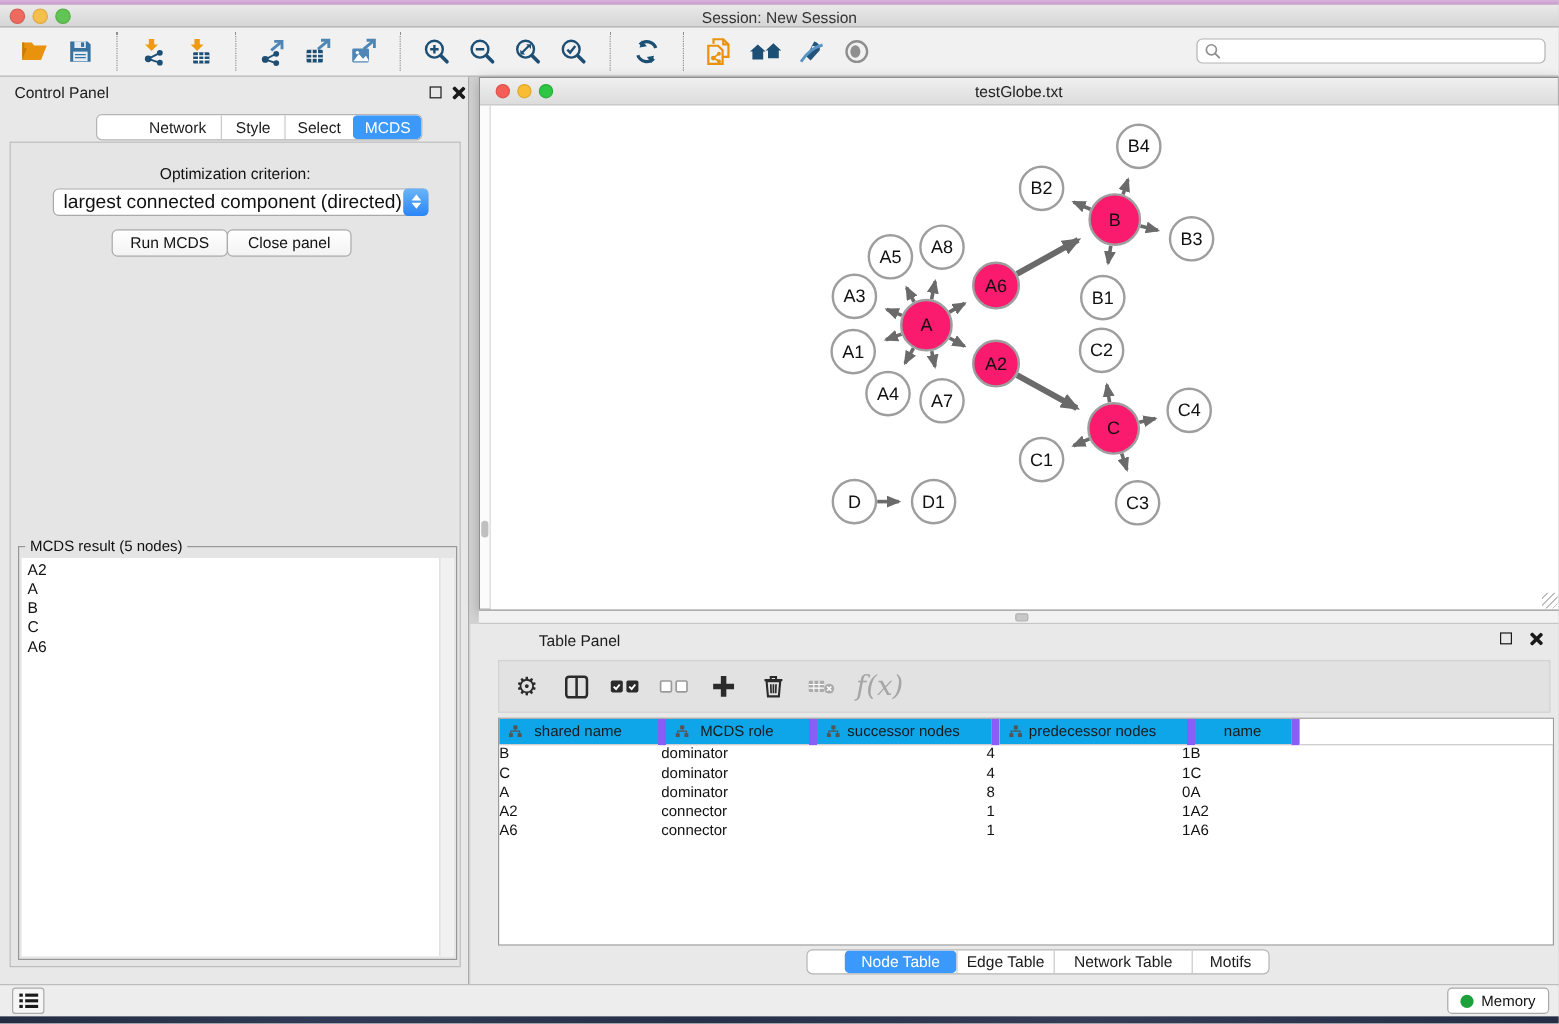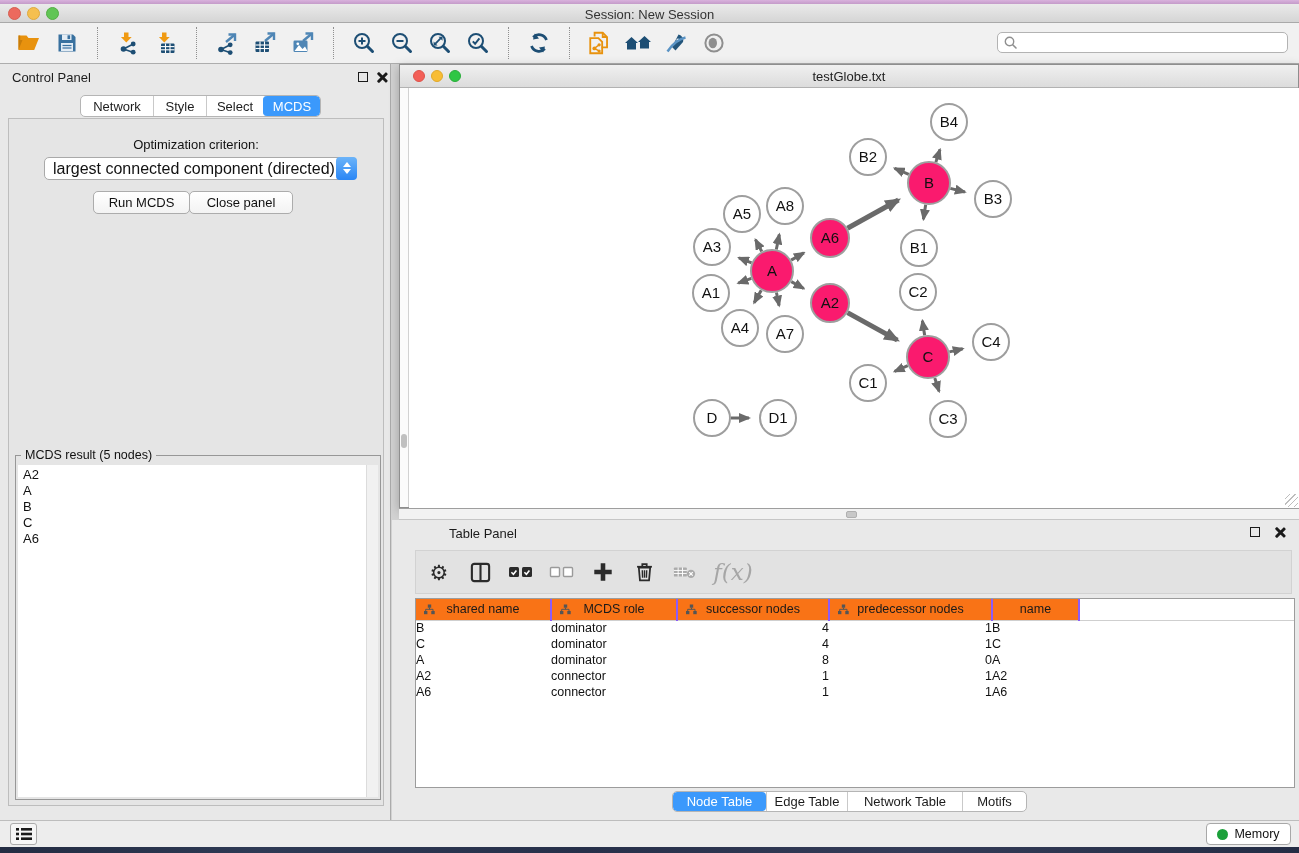--- a/index.html
+++ b/index.html
@@ -35,21 +35,21 @@
   .control-panel { position:absolute; left:0; top:64px; width:391px; height:756px; background:#e8e8e8;
       border-right:1px solid #ababab; }
   .panel-header { position:absolute; left:0; top:0; width:100%; height:26px; }
   .panel-header .ptitle { position:absolute; left:12px; top:6px; font-size:13px; color:#1c1c1c; }
   .float-icon { position:absolute; width:10px; height:10px; border:1.5px solid #1a1a1a; top:8px; }
   .close-x { position:absolute; width:11px; height:11px; top:8px; }
   .close-x:before, .close-x:after { content:""; position:absolute; left:5px; top:-1px; width:2.6px; height:13px; background:#1a1a1a; border-radius:1px; }
   .close-x:before { transform:rotate(45deg); }
   .close-x:after { transform:rotate(-45deg); }
 
-  .seg-tabs { position:absolute; display:flex; background:#fff; border:1px solid #b5b5b5; border-radius:5px; overflow:hidden; }
+  .seg-tabs { position:absolute; display:flex; background:#fff; border:1px solid #b5b5b5; border-radius:5px; overflow:hidden;padding-left:31px; }
   .cp-tabs { left:80px; top:31px; height:22px; }
   .seg-tab { font-size:13px; color:#1c1c1c; display:flex; align-items:center; justify-content:center; border-left:1px solid #c9c9c9; }
   .seg-tab:first-child { border-left:none; }
   .seg-tab.active { background:#3b99fc; color:#fff; border-left-color:#3b99fc; border-radius:4px; }
 
   .cp-content { position:absolute; left:8px; top:54px; width:376px; height:752px; background:#e5e5e5;
       border:1px solid #bdbdbd; height:688px; }
   .opt-label { position:absolute; left:0; right:0; top:18px; text-align:center; font-size:13px; color:#111; }
   .dropdown { position:absolute; left:35px; top:38px; width:313px; height:23px; background:#fff;
       border:1px solid #a9a9a9; border-radius:5px; display:flex; align-items:center; }
@@ -96,21 +96,21 @@
   .table-panel { position:absolute; left:0; top:456px; width:907px; height:300px; background:#e9e9e9; }
   .tp-title { position:absolute; left:26px; top:6px; font-size:13px; color:#1c1c1c;margin-left:31px; }
   .tp-toolbar { position:absolute; left:23px; top:30px; width:877px; height:44px; background:#e2e2e2;
       border:1px solid #d2d2d2; display:flex; align-items:center; padding-left:10px; gap:15px; }
   .tp-ic { width:26px; height:26px; display:flex; align-items:center; justify-content:center; }
   .gear-glyph { font-size:21px; color:#2b2b2b; line-height:1; }
   .fx-glyph { font-family:"DejaVu Serif", serif; font-style:italic; font-size:23px; color:#a6a6a6; }
 
   .node-table-wrap { position:absolute; left:23px; top:78px; width:880px; height:190px; background:#fff; border:1px solid #9c9c9c; overflow:hidden; }
   table.nt { border-collapse:collapse; width:100%; table-layout:fixed; }
-  table.nt th { height:21px; background:#f97316; border-bottom:1px solid #cfcfcf; border-right:2px solid #8b5cf6;
+  table.nt th { height:21px; background:#0ea5e9; border-bottom:1px solid #cfcfcf; border-right:7px solid #8b5cf6;
       font-size:12.5px; font-weight:normal; color:#1a1a1a; position:relative; text-align:center; }
   table.nt th.filler { border-right:none; background:#fff; border-bottom:1px solid #cfcfcf; }
   table.nt th .hicon { position:absolute; left:8px; top:5px; }
   table.nt td { height:16px; font-size:12.5px; color:#111; padding:0; white-space:nowrap; overflow:hidden; }
   td.al { padding-left:14px; text-align:left; }
   td.al2 { padding-left:12px; text-align:left; }
   td.ar { padding-right:10px; text-align:right; }
 
   .tp-tabs { left:280px; top:271px; height:21px; position:absolute; }
   .tp-tabs .seg-tab { padding:0; }

